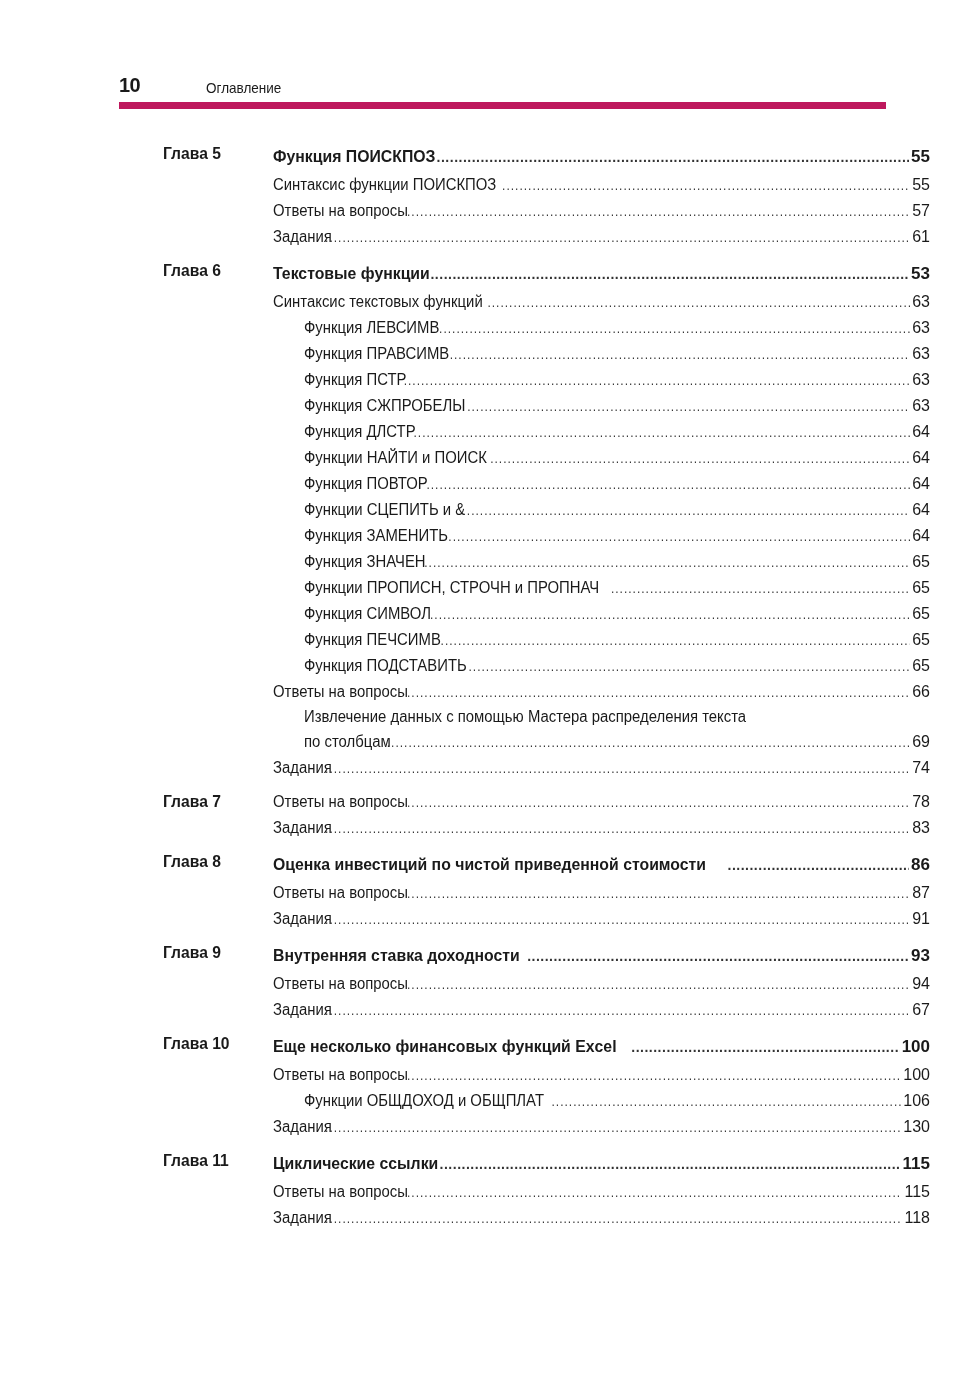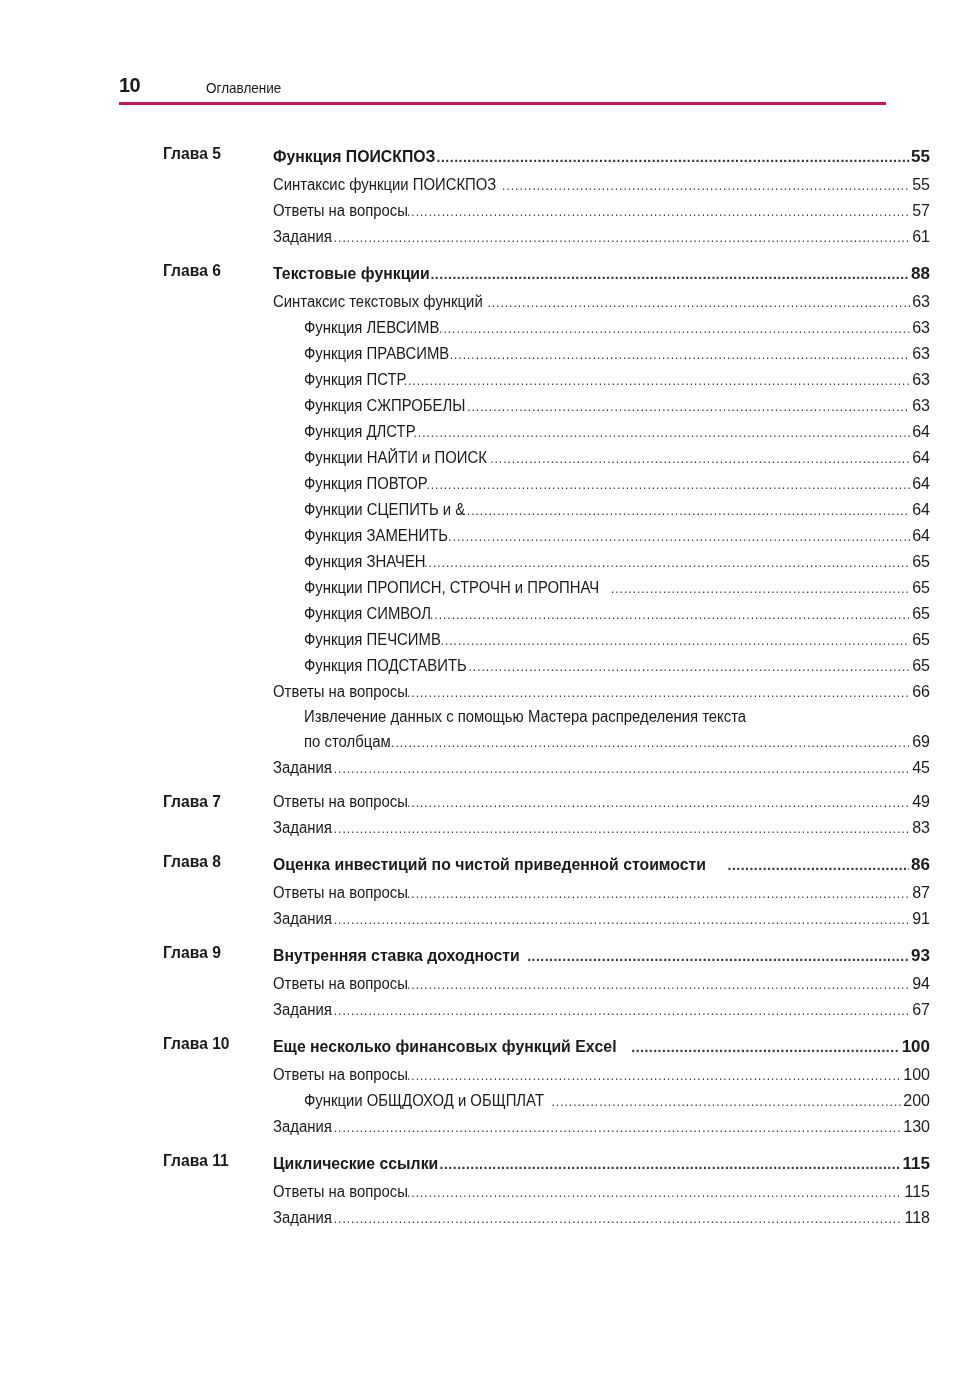--- a/index.html
+++ b/index.html
@@ -3,21 +3,21 @@
 <meta charset="utf-8">
 <style>
   html, body { margin: 0; padding: 0; background: #ffffff; }
   body {
     width: 974px; height: 1376px; position: relative; overflow: hidden;
     font-family: "DejaVu Sans Condensed", "Liberation Sans Narrow", "Liberation Sans", sans-serif;
     color: #1a1a1a;
   }
   .header {
     position: absolute; left: 119px; top: 72px; width: 767px; height: 30px;
-    border-bottom: 3px solid #be185d;
+    border-bottom: 7px solid #be185d;
   }
   .page-num {
     position: absolute; left: 0; top: 2px;
     font-family: "Liberation Sans", sans-serif;
     font-weight: bold; font-size: 20px; letter-spacing: -0.5px;
   }
   .running-title {
     position: absolute; left: 87px; top: 7px;
     font-family: "Liberation Sans", sans-serif;
     font-size: 15px; transform: scaleX(0.9); transform-origin: left;
@@ -87,21 +87,21 @@
           <span class="p">61</span>
         </div>
       </div>
     </div>
     <div class="chapter">
       <span class="chapter-label">Глава 6</span>
       <div class="entries">
         <div class="row chap">
           <span class="t">Текстовые функции</span>
           <span class="dots"></span>
-          <span class="p">88</span>
+          <span class="p">53</span>
         </div>
         <div class="row l1">
           <span class="t">Синтаксис текстовых функций</span>
           <span class="dots"></span>
           <span class="p">63</span>
         </div>
         <div class="row l2">
           <span class="t">Функция ЛЕВСИМВ</span>
           <span class="dots"></span>
           <span class="p">63</span>
@@ -178,31 +178,31 @@
         </div>
         <div class="wrap-first"><span>Извлечение данных с помощью Мастера распределения текста</span></div>
         <div class="row l2">
           <span class="t">по столбцам</span>
           <span class="dots"></span>
           <span class="p">69</span>
         </div>
         <div class="row l1">
           <span class="t">Задания</span>
           <span class="dots"></span>
-          <span class="p">45</span>
+          <span class="p">74</span>
         </div>
       </div>
     </div>
     <div class="chapter">
       <span class="chapter-label">Глава 7</span>
       <div class="entries">
         <div class="row l1">
           <span class="t">Ответы на вопросы</span>
           <span class="dots"></span>
-          <span class="p">49</span>
+          <span class="p">78</span>
         </div>
         <div class="row l1">
           <span class="t">Задания</span>
           <span class="dots"></span>
           <span class="p">83</span>
         </div>
       </div>
     </div>
     <div class="chapter">
       <span class="chapter-label">Глава 8</span>
@@ -253,21 +253,21 @@
           <span class="p">100</span>
         </div>
         <div class="row l1">
           <span class="t">Ответы на вопросы</span>
           <span class="dots"></span>
           <span class="p">100</span>
         </div>
         <div class="row l2">
           <span class="t">Функции ОБЩДОХОД и ОБЩПЛАТ</span>
           <span class="dots"></span>
-          <span class="p">200</span>
+          <span class="p">106</span>
         </div>
         <div class="row l1">
           <span class="t">Задания</span>
           <span class="dots"></span>
           <span class="p">130</span>
         </div>
       </div>
     </div>
     <div class="chapter">
       <span class="chapter-label">Глава 11</span>

